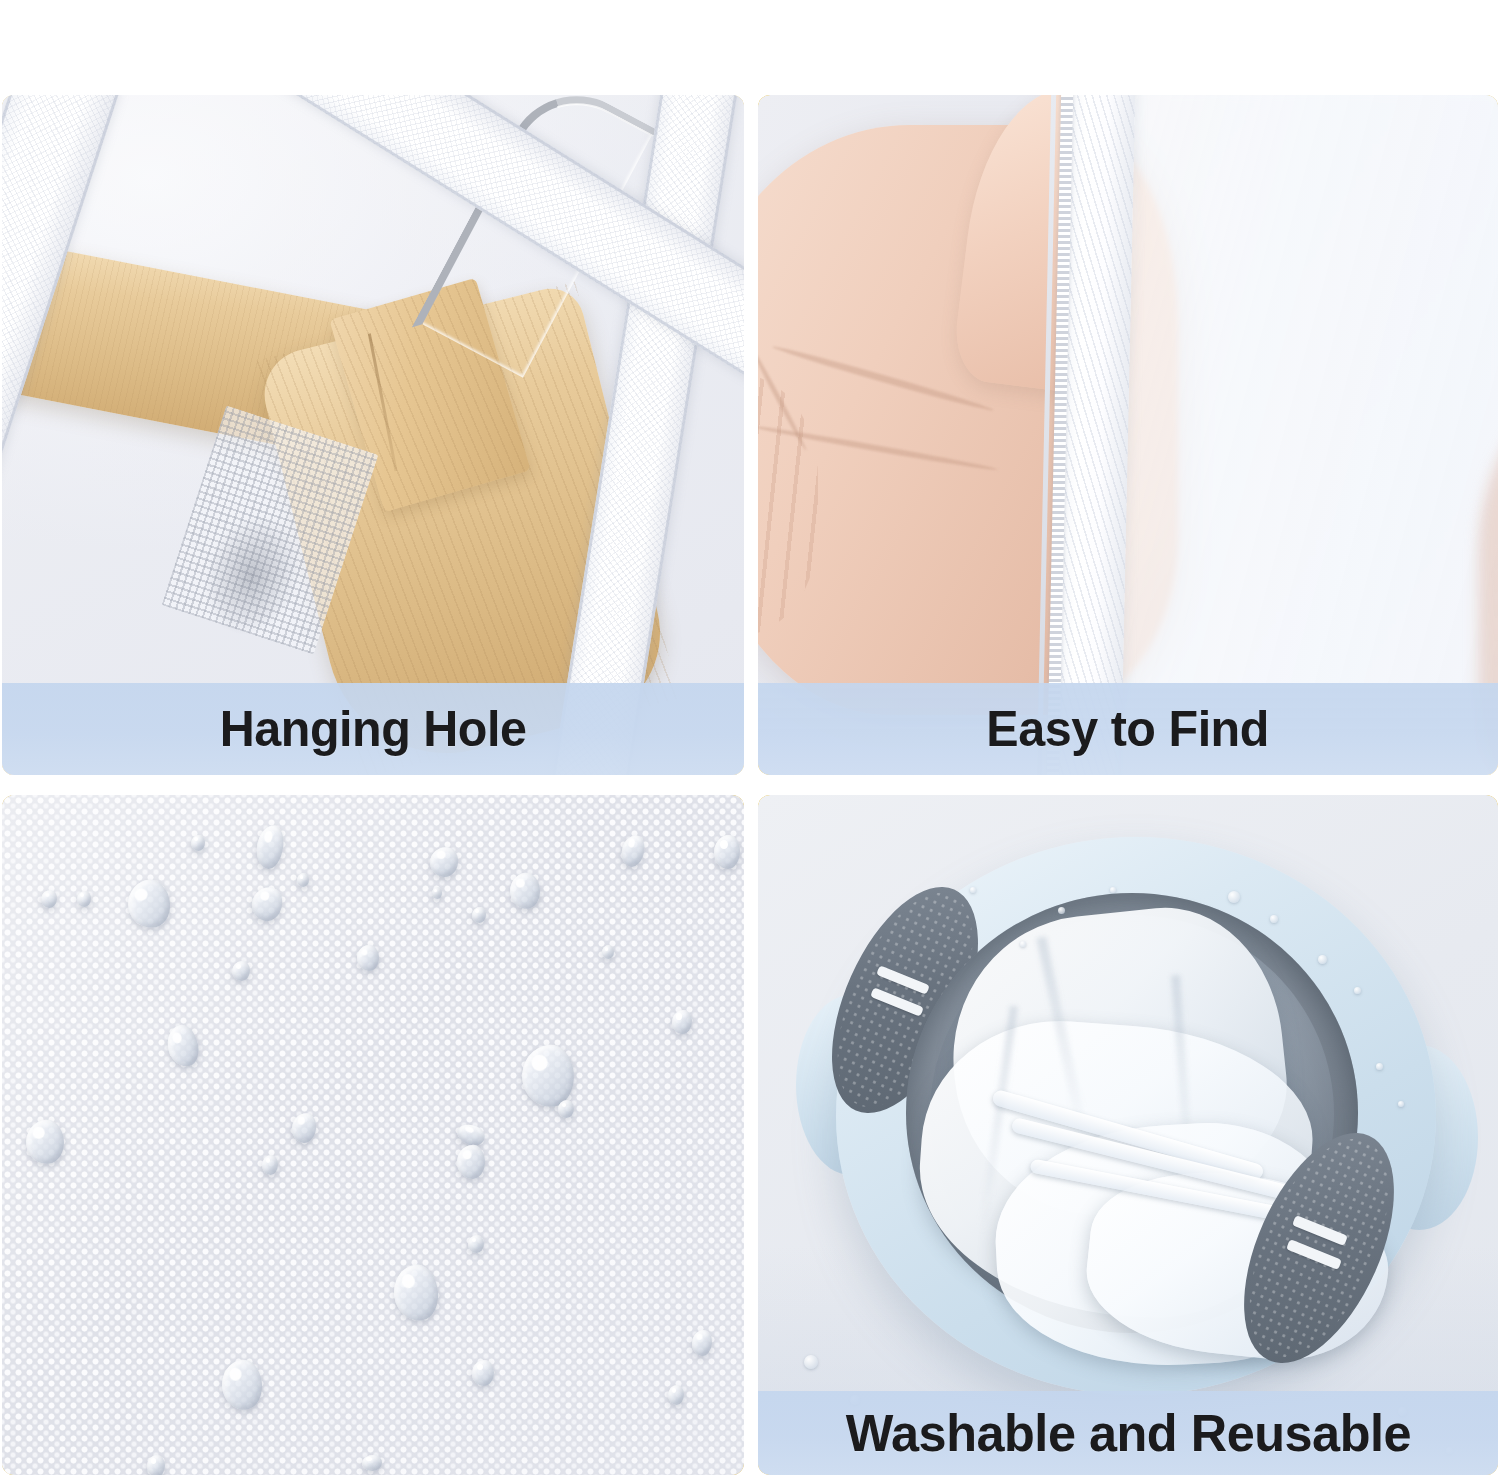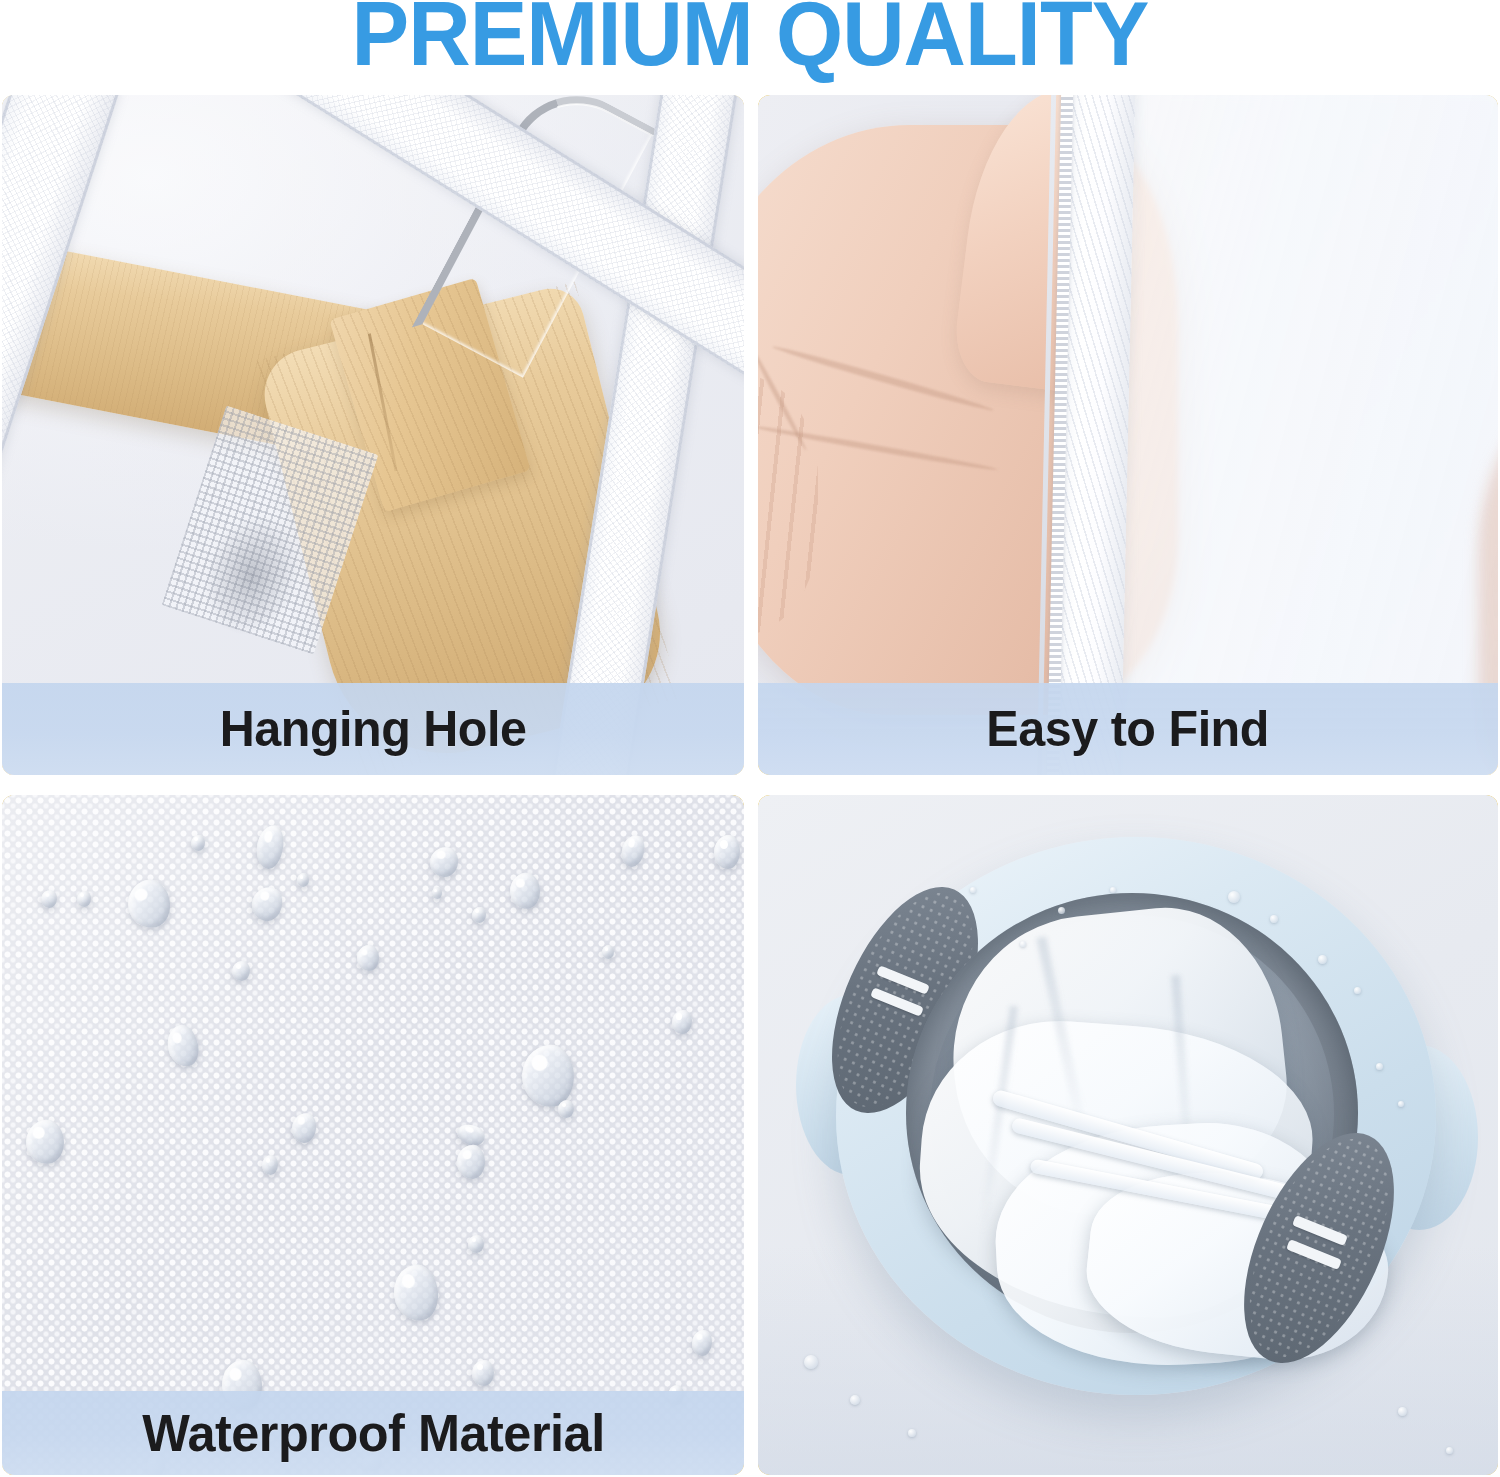--- a/index.html
+++ b/index.html
@@ -397,23 +397,20 @@
     background:radial-gradient(circle at 34% 30%, rgba(255,255,255,0.94), rgba(190,204,220,0.62));
     border-radius:50%;
     box-shadow:0 1px 3px rgba(110,126,146,0.35);
   }
 </style>
 </head>
 <body>
 
 <div id="page">
 
-  <div class="header">
-    <div class="header-title">PREMIUM QUALITY</div>
-  </div>
 
   <div class="grid">
 
     <div class="panel p1">
       <div class="scene">
         <div class="bg-soft1"></div>
         <div class="bag-cloth"></div>
 
         <div class="hanger-arm hanger-left">
           <div class="wood-grain"></div>
@@ -513,23 +510,20 @@
             <div class="drop" style="left: 466px; top: 440px; width: 16px; height: 18px; transform: rotate(0deg);"></div>
             <div class="drop" style="left: 392px; top: 470px; width: 44px; height: 56px; transform: rotate(-10deg);"></div>
             <div class="drop" style="left: 220px; top: 565px; width: 40px; height: 50px; transform: rotate(-8deg);"></div>
             <div class="drop" style="left: 470px; top: 565px; width: 22px; height: 26px; transform: rotate(0deg);"></div>
             <div class="drop" style="left: 690px; top: 535px; width: 20px; height: 26px; transform: rotate(4deg);"></div>
             <div class="drop" style="left: 666px; top: 590px; width: 16px; height: 20px; transform: rotate(0deg);"></div>
             <div class="drop" style="left: 145px; top: 660px; width: 18px; height: 22px; transform: rotate(0deg);"></div>
             <div class="drop" style="left: 360px; top: 660px; width: 20px; height: 16px; transform: rotate(0deg);"></div>
           </div>
       </div>
-      <div class="caption tall">
-        <span class="caption-text">Waterproof Material</span>
-      </div>
     </div>
 
     <div class="panel p4">
       <div class="scene">
         <div class="bg-soft4"></div>
         <div class="wet-sheen"></div>
 
         <div class="basin-lip-l"></div>
         <div class="basin-lip-r"></div>
         <div class="basin-outer"></div>
@@ -571,16 +565,19 @@
             <div class="water-bead" style="left: 46px; top: 560px; width: 14px; height: 14px;"></div>
             <div class="water-bead" style="left: 92px; top: 600px; width: 10px; height: 10px;"></div>
             <div class="water-bead" style="left: 150px; top: 634px; width: 8px; height: 8px;"></div>
             <div class="water-bead" style="left: 618px; top: 268px; width: 7px; height: 7px;"></div>
             <div class="water-bead" style="left: 640px; top: 306px; width: 6px; height: 6px;"></div>
             <div class="water-bead" style="left: 212px; top: 92px; width: 6px; height: 6px;"></div>
             <div class="water-bead" style="left: 640px; top: 612px; width: 9px; height: 9px;"></div>
             <div class="water-bead" style="left: 688px; top: 652px; width: 7px; height: 7px;"></div>
           </div>
       </div>
+      <div class="caption tall">
+        <span class="caption-text">Washable and Reusable</span>
+      </div>
     </div>
 
   </div>
 </div>
 
 </body></html>

